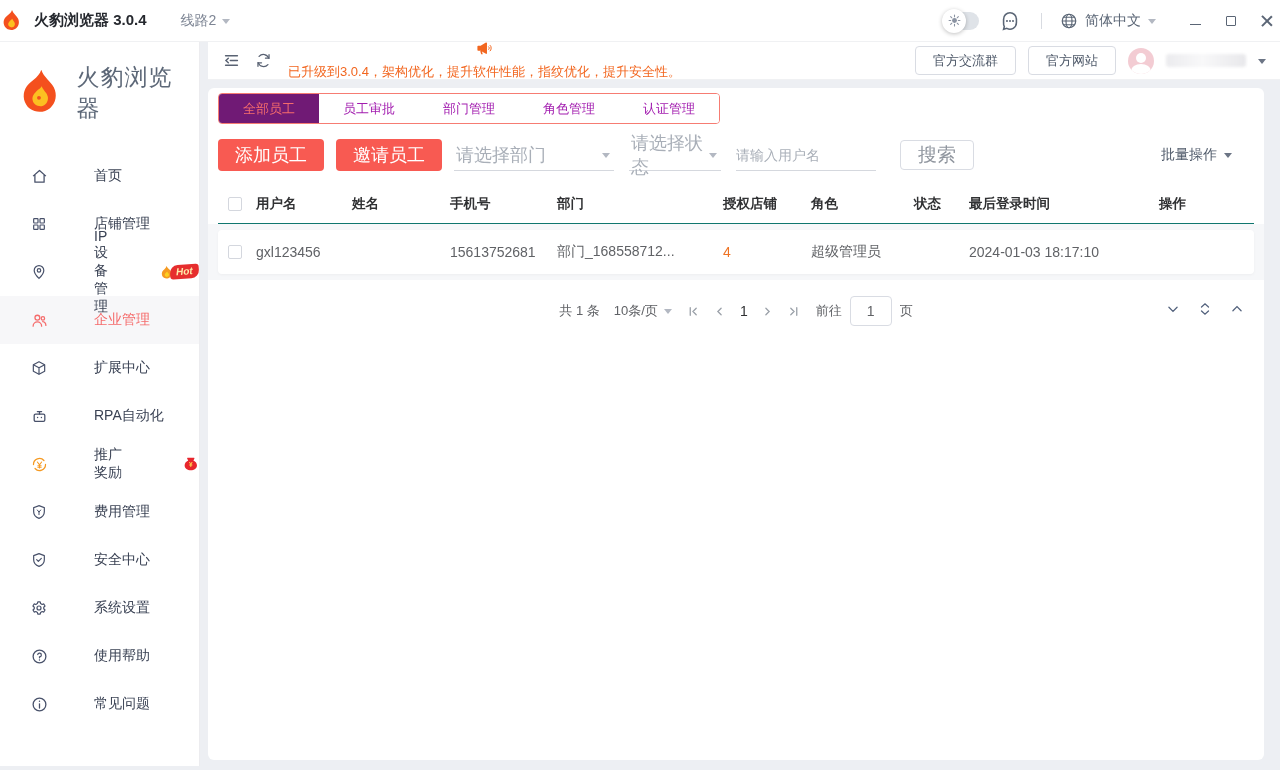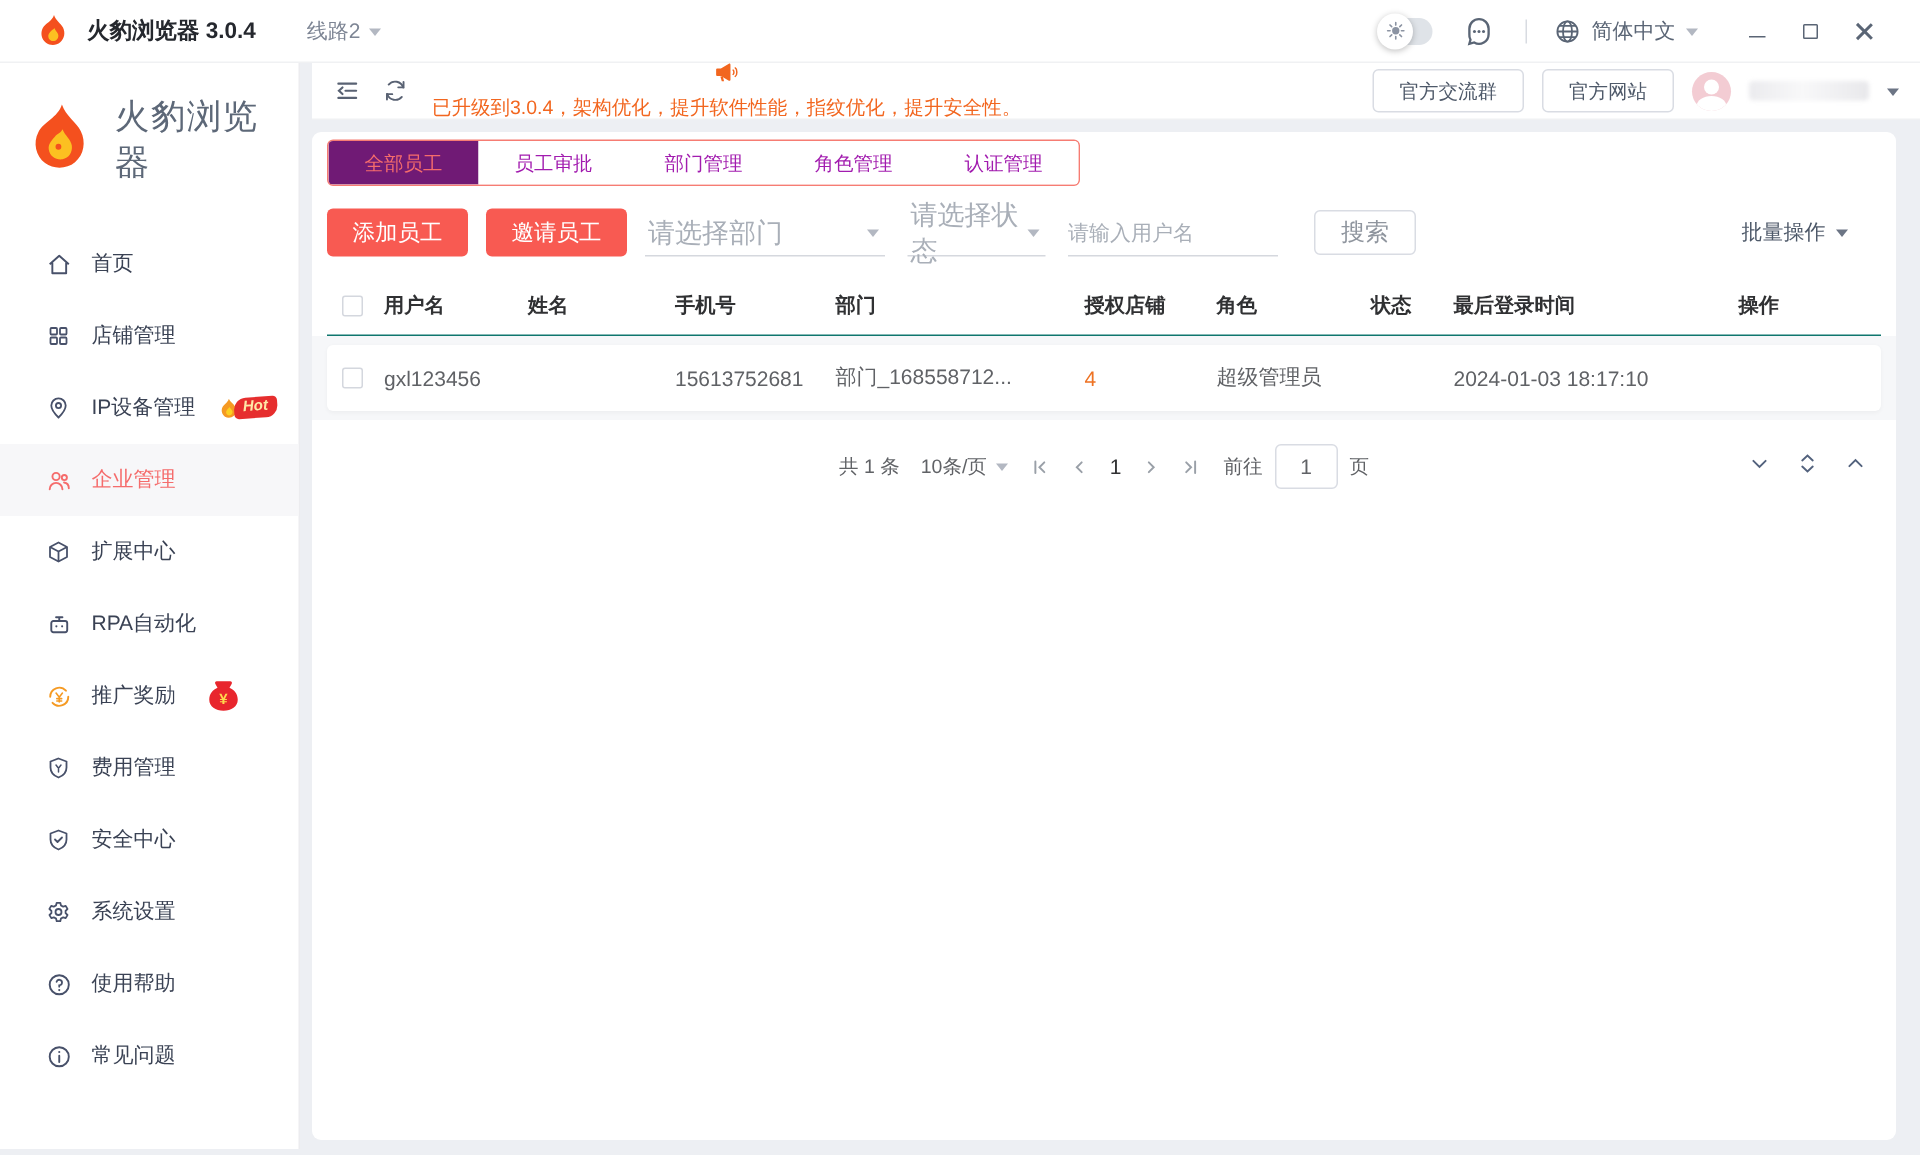--- a/index.html
+++ b/index.html
@@ -2,21 +2,21 @@
 <html><head>
 <meta charset="utf-8">
 <style>
   * { margin:0; padding:0; box-sizing:border-box; }
   html,body { width:1280px; height:770px; overflow:hidden; }
   body { font-family:"Liberation Sans","DejaVu Sans",sans-serif; background:#edeff3; color:#303133; }
   .app { position:relative; width:1280px; height:770px; background:#edeff3; }
 
   
   .titlebar { position:absolute; top:0; left:0; right:0; height:42px; background:#fff;
-    border-bottom:1px solid #f0f1f3; display:flex; align-items:center; padding:0 24px; z-index:5; }
+    border-bottom:1px solid #f0f1f3; display:flex; align-items:center; padding:0 0; z-index:5; }
   .titlebar .flame-sm { width:24px; height:24px; margin-right:10px; }
   .app-title { font-size:15px; font-weight:bold; color:#25282e; }
   .line-select { display:flex; align-items:center; gap:6px; margin-left:34px; color:#7d8594; font-size:14px; cursor:pointer; }
   .tb-right { margin-left:auto; display:flex; align-items:center; gap:18px; }
   .toggle { width:36px; height:18px; border-radius:9px; background:#dfe3e8; position:relative; cursor:pointer; }
   .toggle .knob { position:absolute; left:-1px; top:-3px; width:24px; height:24px; border-radius:50%;
     background:#fff; box-shadow:0 1px 4px rgba(0,0,0,.25); display:flex; align-items:center; justify-content:center; }
   .tb-divider { width:1px; height:16px; background:#d8dbe1; }
   .lang { display:flex; align-items:center; gap:7px; color:#5a6575; font-size:14px; cursor:pointer; }
   .win-btns { display:flex; align-items:center; gap:10px; margin-left:8px; }
@@ -26,21 +26,21 @@
   .ic-close { position:relative; width:12px; height:12px; }
   .ic-close::before,.ic-close::after { content:""; position:absolute; left:5px; top:-1px; width:1.6px; height:14px; background:#5a6575; }
   .ic-close::before { transform:rotate(45deg); } .ic-close::after { transform:rotate(-45deg); }
 
   
   .sidebar { position:absolute; top:42px; left:0; bottom:4px; width:200px; background:#fff; border-right:1px solid #ececef; z-index:4; }
   .side-logo { display:flex; align-items:center; gap:12px; padding:20px 15px 24px 18px; }
   .side-logo .flame-lg { width:52px; height:56px; }
   .side-logo-text { font-size:23px; color:#5d6878; letter-spacing:1px; }
   .nav { margin-top:4px; }
-  .nav-item { height:48px; display:flex; align-items:center; padding-left:30px; cursor:pointer; color:#3a4254; font-size:14px; }
+  .nav-item { height:48px; display:flex; align-items:center; padding-left:30px; cursor:pointer; color:#3a4254; font-size:14px;gap:33px; }
   .nav-item .nico { width:18px; height:18px; margin-right:13px; color:#48516a; flex:none; display:flex; align-items:center; justify-content:center; }
   .nav-item.active { background:#f7f7f9; color:#f56c6c; }
   .nav-item.active .nico { color:#f56c6c; }
   .nav-item.promo .nico { color:#f59a23; }
   .hot-badge { display:inline-flex; align-items:center; margin-left:16px; transform:rotate(-4deg); }
   .hot-pill { background:#e62e2e; color:#ffe9a8; font-size:10px; font-weight:bold; font-style:italic; padding:1px 6px 2px; border-radius:8px 3px 8px 3px; margin-left:-4px; }
   .bag-badge { margin-left:20px; width:24px; height:24px; }
 
   
   .main { position:absolute; left:200px; top:42px; right:0; bottom:0; background:#edeff3; }
@@ -58,26 +58,26 @@
   .caret { width:0; height:0; border:4px solid transparent; border-top:5px solid #b3b8c2; margin-top:5px; }
   .caret.dark { border-top-color:#6c7585; }
 
   
   .card { position:absolute; left:8px; right:16px; top:46px; bottom:10px; background:#fff; border-radius:6px; overflow:hidden; }
   .tabs { display:inline-flex; margin:5px 10px 0; border:1px solid #f67c73; border-radius:4px; overflow:hidden; }
   .tab { height:29px; line-height:29px; padding:0 24px; font-size:13px; color:#a21caf; cursor:pointer; background:#fff; }
   .tab.active { background:#701a75; color:#f56c6c; }
 
   .filter-row { display:flex; align-items:center; margin:15px 10px 13px; }
-  .btn-red { height:32px; padding:0 17px; background:#f85a52; color:#fff; font-size:15px; border:none; border-radius:4px; cursor:pointer; margin-right:12px; }
+  .btn-red { height:32px; padding:0 17px; background:#f85a52; color:#fff; font-size:18px; border:none; border-radius:4px; cursor:pointer; margin-right:12px; }
   .u-select { display:flex; align-items:center; justify-content:space-between; height:32px; border-bottom:1px solid #d5d8de;
     color:#a9afb8; font-size:18px; padding:0 4px 0 2px; cursor:pointer; margin-right:15px; }
   .u-input { height:32px; border:none; border-bottom:1px solid #d5d8de; font-size:14px; color:#606266; outline:none; width:140px; margin-right:24px; font-family:inherit; }
   .u-input::placeholder { color:#a9afb8; }
-  .btn-search { height:30px; padding:0 17px; background:#fff; border:1px solid #d9dce3; border-radius:4px; color:#8f959e; font-size:16px; cursor:pointer; }
+  .btn-search { height:30px; padding:0 17px; background:#fff; border:1px solid #d9dce3; border-radius:4px; color:#8f959e; font-size:19px; cursor:pointer; }
   .batch { margin-left:auto; margin-right:22px; display:flex; align-items:center; gap:7px; color:#4e5969; font-size:14px; cursor:pointer; }
 
   .thead { display:flex; align-items:center; height:40px; margin:0 10px; border-bottom:1px solid #0f766e; font-size:13.5px; font-weight:bold; color:#303133; }
   .col-check { width:38px; padding-left:10px; }
   .col-user { width:96px; } .col-name { width:98px; } .col-phone { width:107px; } .col-dept { width:166px; }
   .col-shops { width:88px; } .col-role { width:103px; } .col-status { width:55px; } .col-time { width:190px; }
   .col-action { flex:1; }
   .checkbox { width:14px; height:14px; border:1px solid #d4d7de; border-radius:2px; background:#fff; cursor:pointer; }
   .tband { background:#f6f7f9; padding:6px 10px; }
   .trow { display:flex; align-items:center; height:44px; background:#fff; border-radius:4px; box-shadow:0 1px 3px rgba(0,0,0,.04);

